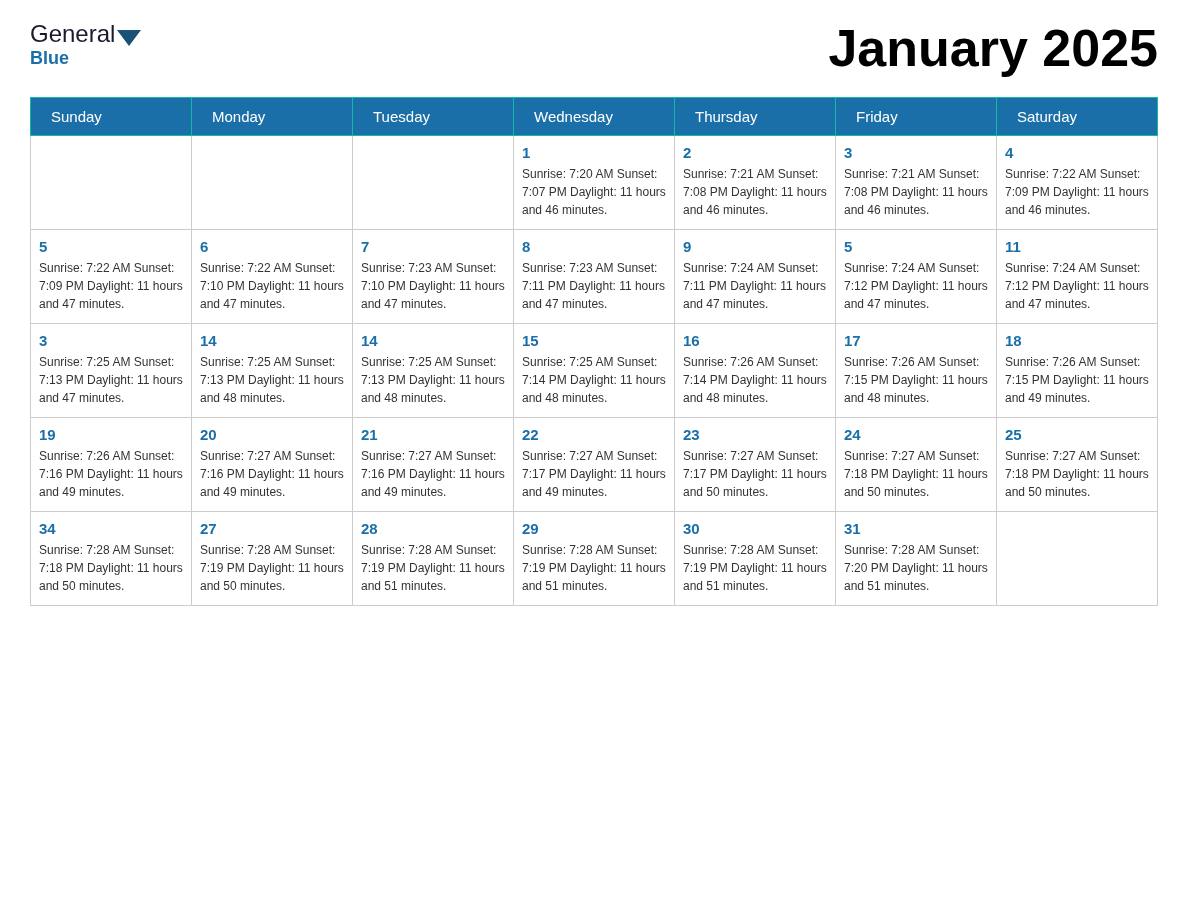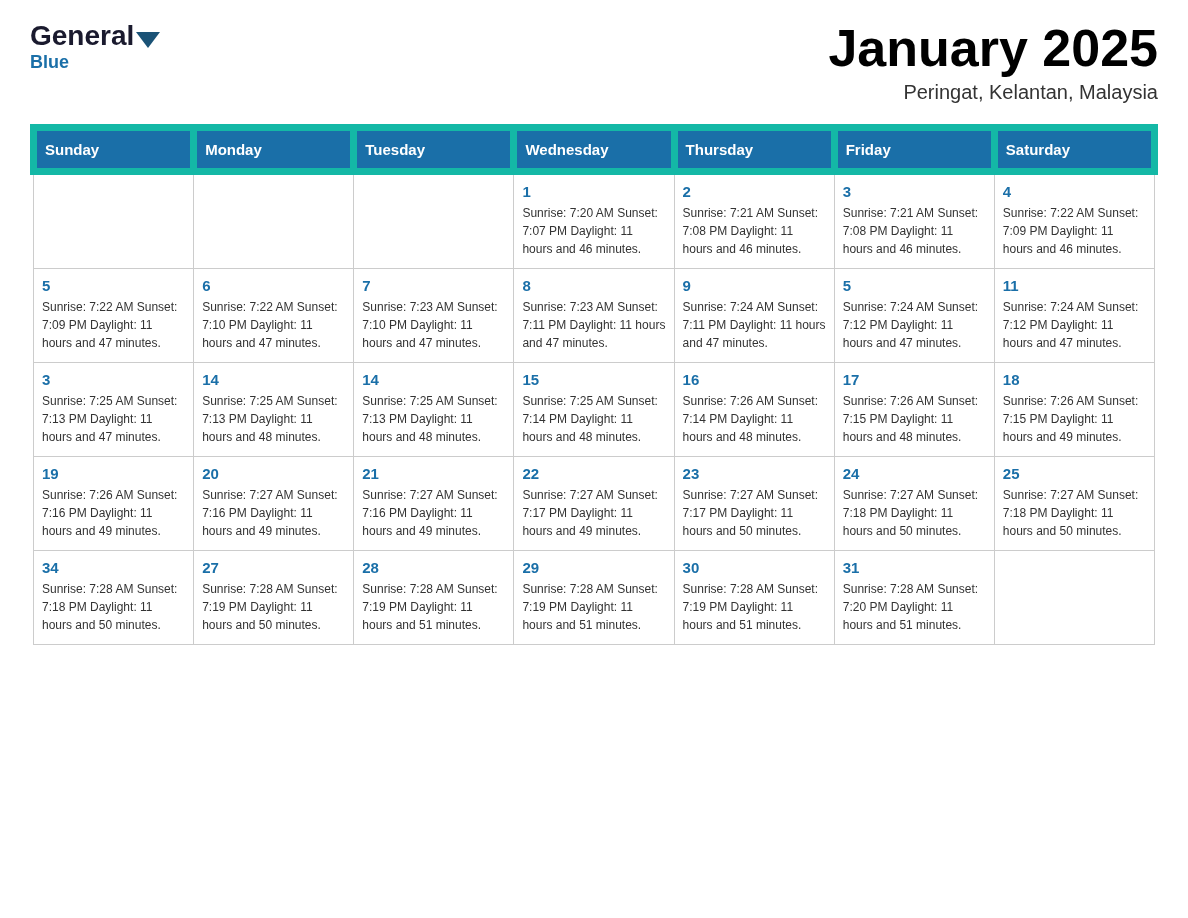--- a/index.html
+++ b/index.html
@@ -24,22 +24,22 @@
     }
     .logo-text {
       display: flex;
       align-items: center;
       font-size: 28px;
       font-weight: bold;
       color: #1a1a2e;
     }
     .logo-general {
       color: #1a1a2e;
-      font-size: 28px;
-      font-weight: bold;
+      font-size: 24px;
+      font-weight: normal;
     }
     .logo-arrow {
       width: 0;
       height: 0;
       border-left: 12px solid transparent;
       border-right: 12px solid transparent;
       border-top: 16px solid #1a5276;
       margin: 0 2px;
       position: relative;
       top: 4px;
@@ -64,25 +64,25 @@
       margin-top: 4px;
     }
     .calendar-table {
       width: 100%;
       border-collapse: collapse;
       border: 1px solid #aaa;
     }
     .calendar-table th {
       background-color: #1a6fa8;
       color: #fff;
-      padding: 10px 8px;
+      padding: 10px 20px;
       font-size: 15px;
-      font-weight: bold;
+      font-weight: normal;
       text-align: left;
-      border: 7px solid #14b8a6;
+      border: 1px solid #14b8a6;
     }
     .calendar-table td {
       width: 14.28%;
       vertical-align: top;
       padding: 8px 8px 10px 8px;
       border: 1px solid #ccc;
       font-size: 12.5px;
       color: #333;
       min-height: 100px;
     }
@@ -111,21 +111,20 @@
 <div class="header">
   <div class="logo">
     <div class="logo-text">
       <span class="logo-general">General</span>
       <span class="logo-arrow"></span>
     </div>
     <span class="logo-blue">Blue</span>
   </div>
   <div class="title-section">
     <div class="month-title">January 2025</div>
-    <div class="location-title">Peringat, Kelantan, Malaysia</div>
   </div>
 </div>
 
 <table class="calendar-table">
   <thead>
     <tr>
       <th>Sunday</th>
       <th>Monday</th>
       <th>Tuesday</th>
       <th>Wednesday</th>

